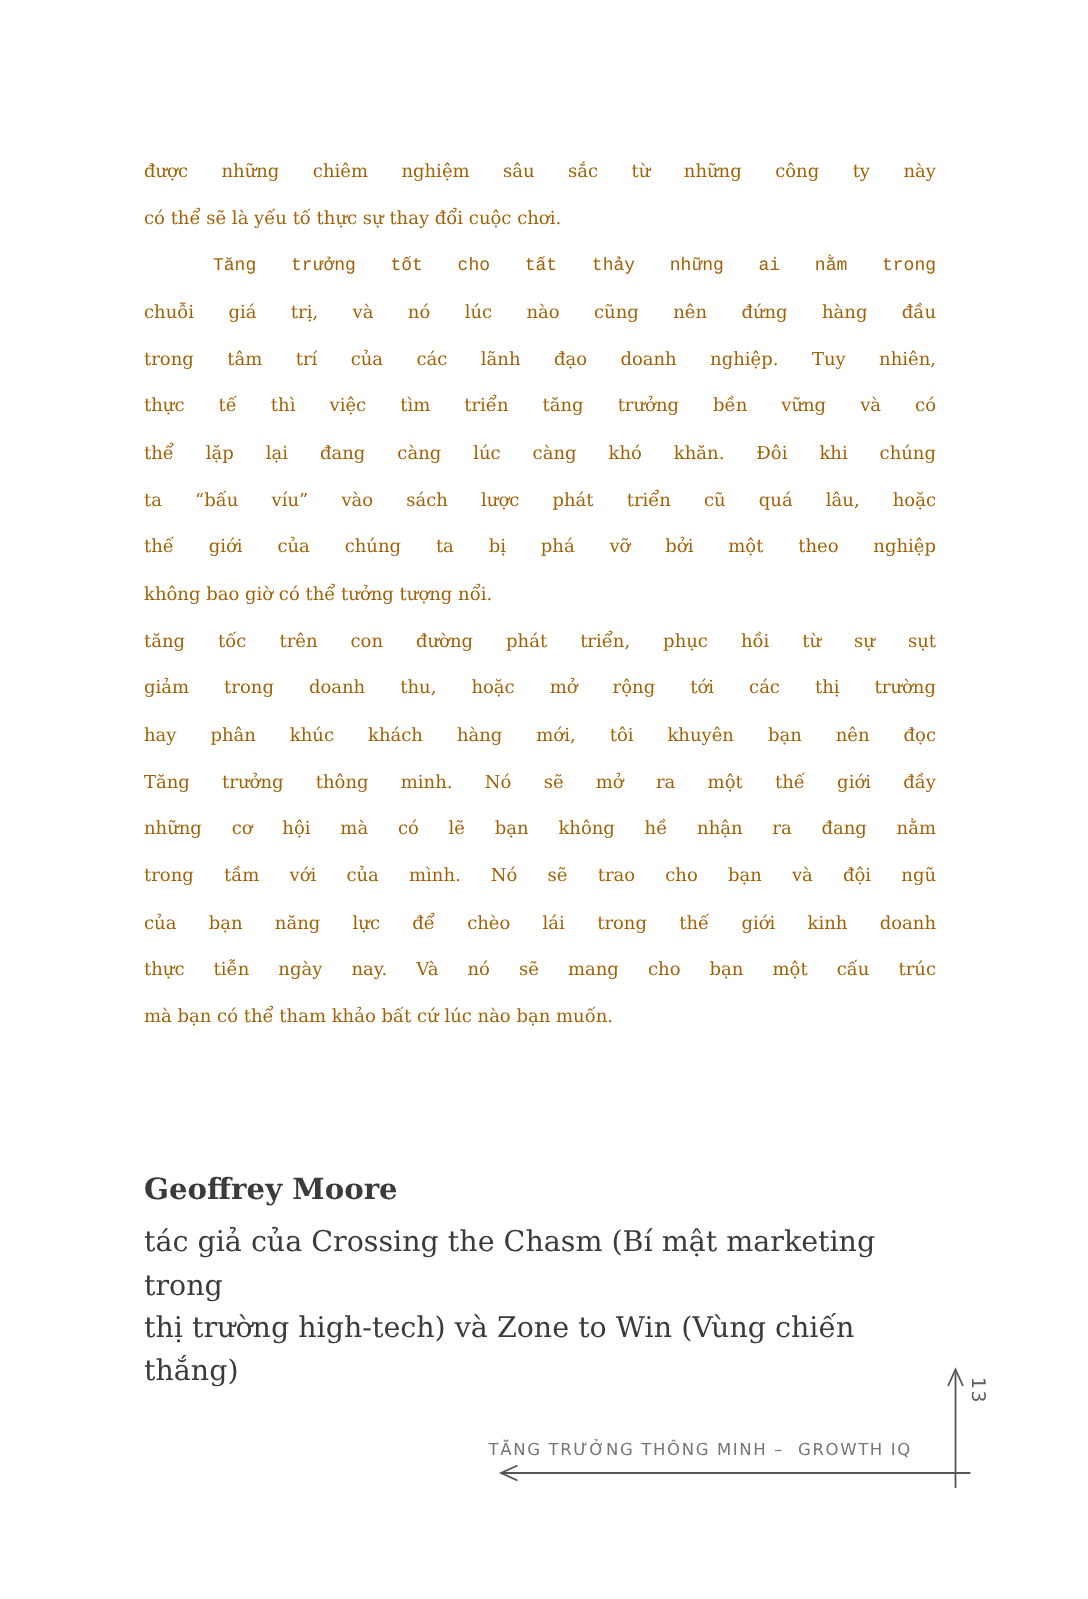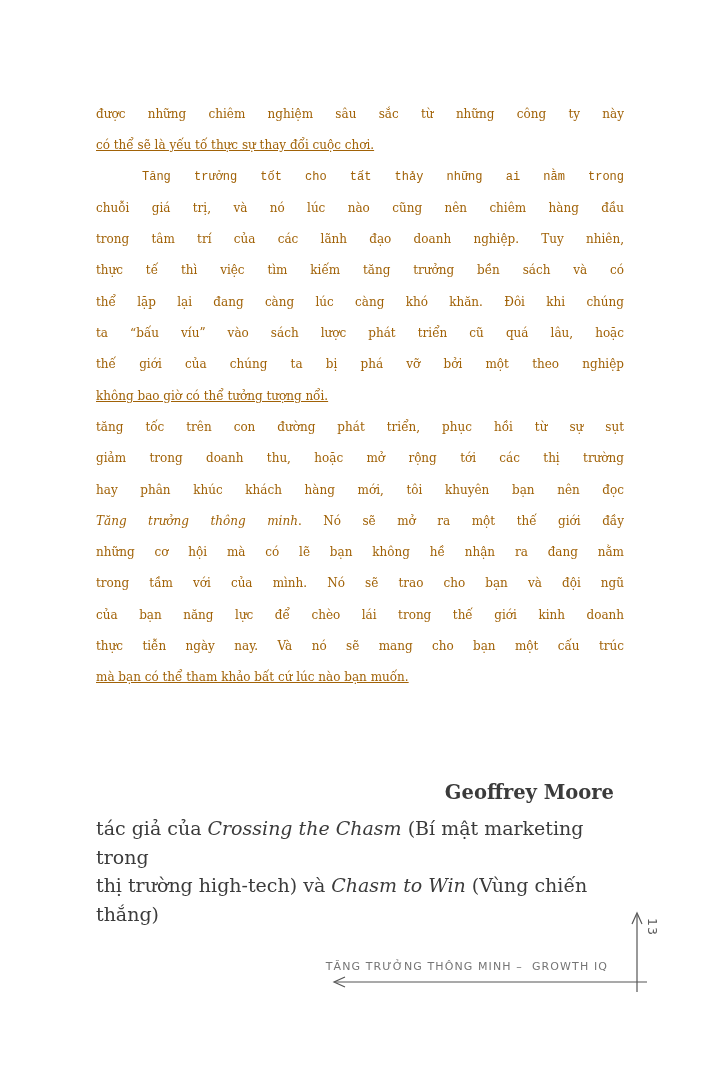--- a/index.html
+++ b/index.html
@@ -14,34 +14,34 @@
 
   
   .body-text {
     position: absolute;
     left: 96px; top: 99px; width: 528px;
     font-size: 12px;
     line-height: 31.3px;
     color: #a16207;
   }
   .line { text-align: justify; text-align-last: justify; }
-  .line.last { text-align-last: left; text-decoration: underline; }
+  .line.last { text-align-last: left; }
   .line.indent { text-indent: 46px; font-family: Liberation Mono, monospace; }
-  .it { font-style: italic; }
+  .it { }
 
   
   .signature {
     position: absolute;
     left: 96px; top: 778px; width: 528px;
     color: #3b3b3b;
   }
   .sig-name {
     font-size: 19.5px;
     font-weight: bold;
-    text-align: right;
+    text-align: left;
     padding-right: 10px;
     line-height: 30px;
     margin-bottom: 6px;
   }
   .sig-attr {
     font-size: 19px;
     text-align: left;
     line-height: 28.5px;
   }
 
@@ -71,43 +71,43 @@
 </style>
 </head>
 <body>
 
 <div class="page">
 
   <div class="body-text">
       <div class="line"><span>được những chiêm nghiệm sâu sắc từ những công ty này</span></div>
       <div class="line last"><span>có thể sẽ là yếu tố thực sự thay đổi cuộc chơi.</span></div>
       <div class="line indent"><span>Tăng trưởng tốt cho tất thảy những ai nằm trong</span></div>
-      <div class="line"><span>chuỗi giá trị, và nó lúc nào cũng nên chiêm hàng đầu</span></div>
+      <div class="line"><span>chuỗi giá trị, và nó lúc nào cũng nên đứng hàng đầu</span></div>
       <div class="line"><span>trong tâm trí của các lãnh đạo doanh nghiệp. Tuy nhiên,</span></div>
-      <div class="line"><span>thực tế thì việc tìm kiếm tăng trưởng bền sách và có</span></div>
+      <div class="line"><span>thực tế thì việc tìm triển tăng trưởng bền vững và có</span></div>
       <div class="line"><span>thể lặp lại đang càng lúc càng khó khăn. Đôi khi chúng</span></div>
       <div class="line"><span>ta “bấu víu” vào sách lược phát triển cũ quá lâu, hoặc</span></div>
       <div class="line"><span>thế giới của chúng ta bị phá vỡ bởi một theo nghiệp</span></div>
       <div class="line last"><span>không bao giờ có thể tưởng tượng nổi.</span></div>
       <div class="line"><span>tăng tốc trên con đường phát triển, phục hồi từ sự sụt</span></div>
       <div class="line"><span>giảm trong doanh thu, hoặc mở rộng tới các thị trường</span></div>
       <div class="line"><span>hay phân khúc khách hàng mới, tôi khuyên bạn nên đọc</span></div>
       <div class="line"><span class="it">Tăng trưởng thông minh</span><span>. Nó sẽ mở ra một thế giới đầy</span></div>
       <div class="line"><span>những cơ hội mà có lẽ bạn không hề nhận ra đang nằm</span></div>
       <div class="line"><span>trong tầm với của mình. Nó sẽ trao cho bạn và đội ngũ</span></div>
       <div class="line"><span>của bạn năng lực để chèo lái trong thế giới kinh doanh</span></div>
       <div class="line"><span>thực tiễn ngày nay. Và nó sẽ mang cho bạn một cấu trúc</span></div>
       <div class="line last"><span>mà bạn có thể tham khảo bất cứ lúc nào bạn muốn.</span></div>
     </div>
 
   <div class="signature">
     <div class="sig-name">Geoffrey Moore</div>
     <div>
         <div class="sig-attr"><span>tác giả của </span><span class="it">Crossing the Chasm</span><span> (Bí mật marketing trong</span></div>
-        <div class="sig-attr"><span>thị trường high-tech) và </span><span class="it">Chasm to Win</span><span> (Vùng chiến thắng)</span></div>
+        <div class="sig-attr"><span>thị trường high-tech) và </span><span class="it">Zone to Win</span><span> (Vùng chiến thắng)</span></div>
       </div>
   </div>
 
   <svg class="footer-arrows" width="370" height="100" viewBox="0 0 370 100">
 
     <g stroke="#555555" stroke-width="1.2" fill="none">
       <line x1="35" y1="77" x2="347" y2="77"></line>
       <polyline points="45,72 34,77 45,82"></polyline>
     </g>
 

